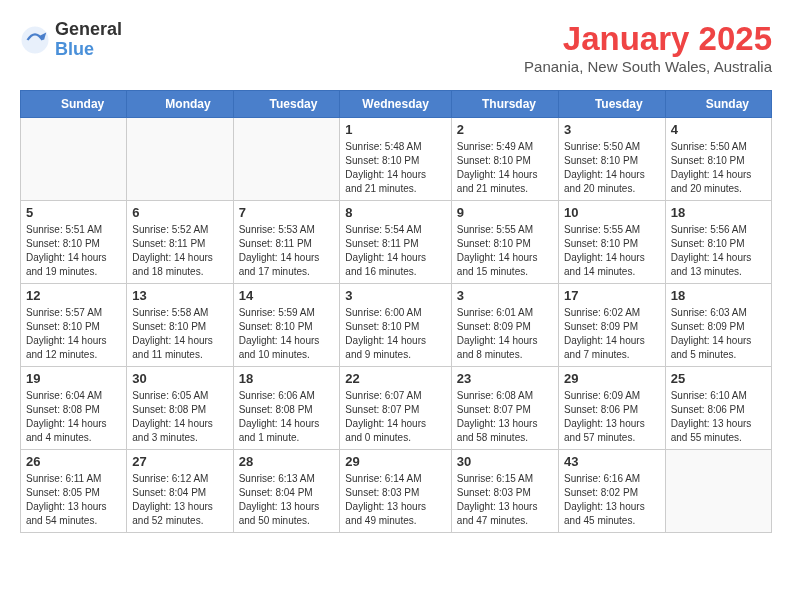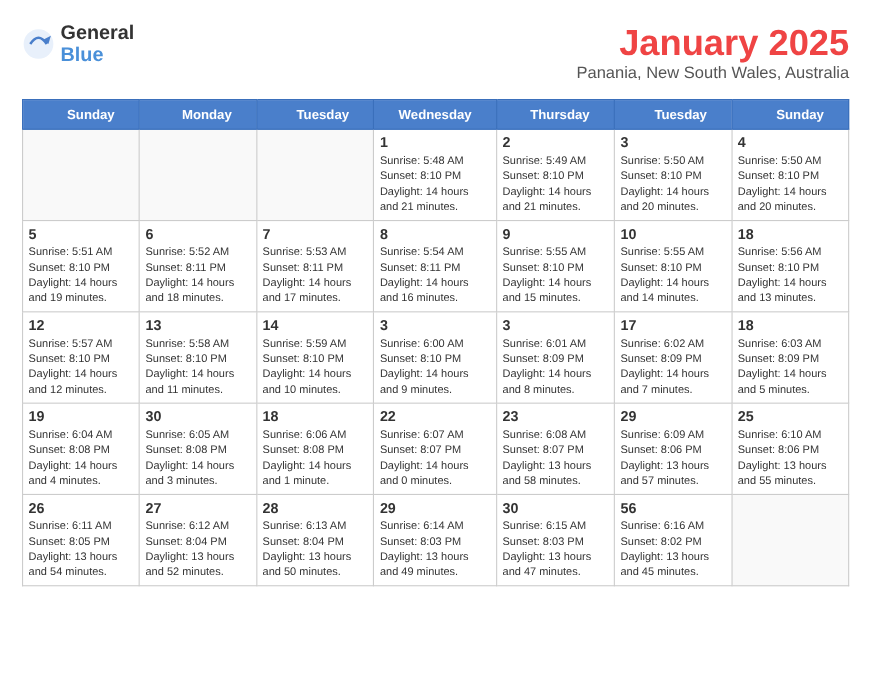--- a/index.html
+++ b/index.html
@@ -246,19 +246,19 @@
         </td>
         <td>
           <div class="day-num">29</div>
           <div class="day-info">Sunrise: 6:14 AM<br>Sunset: 8:03 PM<br>Daylight: 13 hours<br>and 49 minutes.</div>
         </td>
         <td>
           <div class="day-num">30</div>
           <div class="day-info">Sunrise: 6:15 AM<br>Sunset: 8:03 PM<br>Daylight: 13 hours<br>and 47 minutes.</div>
         </td>
         <td>
-          <div class="day-num">56</div>
+          <div class="day-num">43</div>
           <div class="day-info">Sunrise: 6:16 AM<br>Sunset: 8:02 PM<br>Daylight: 13 hours<br>and 45 minutes.</div>
         </td>
         <td class="empty"></td>
       </tr>
     </tbody>
 </table>
 
 </body></html>

